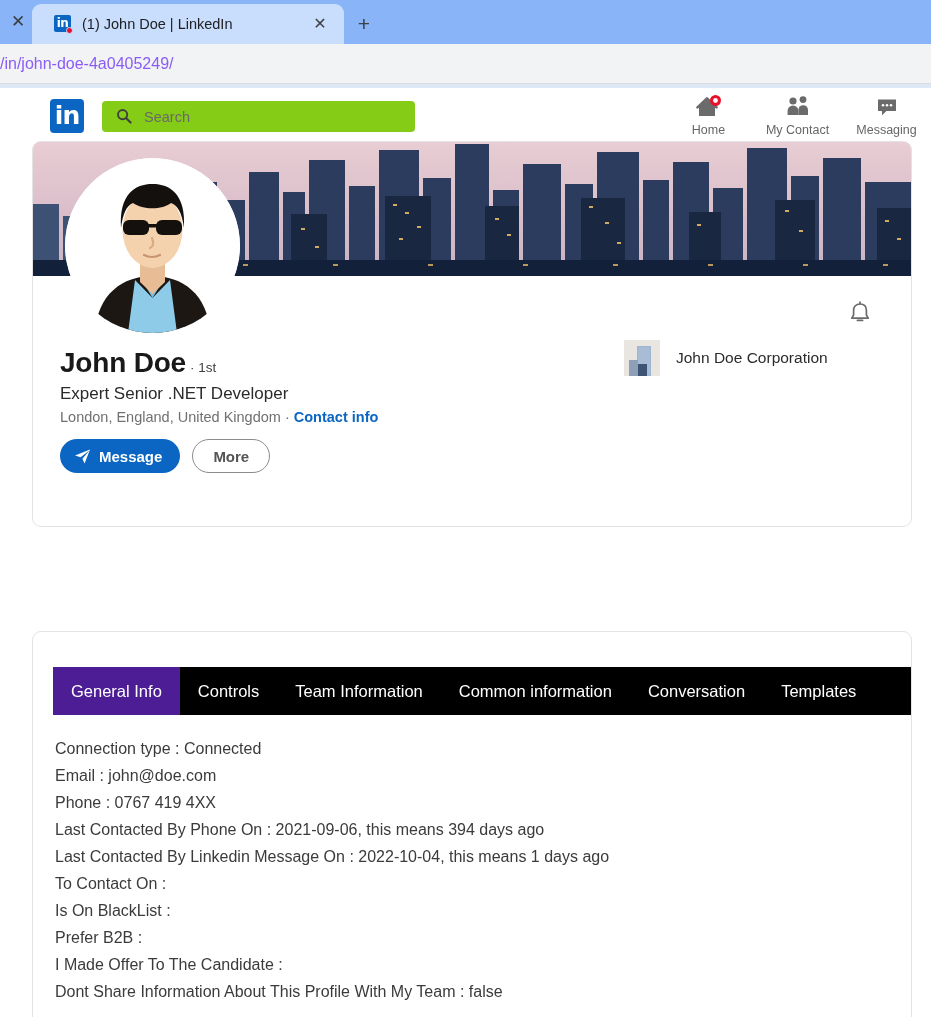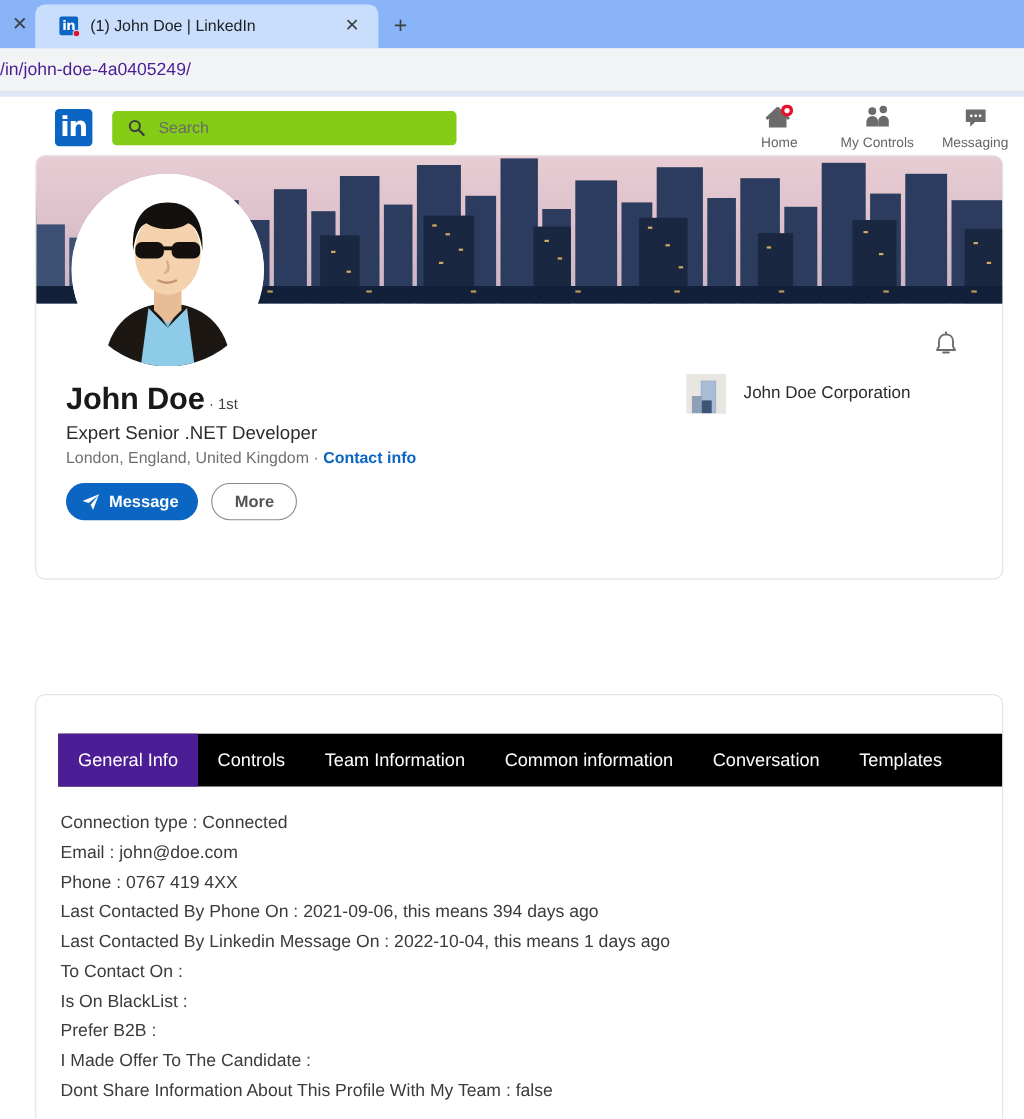--- a/index.html
+++ b/index.html
@@ -69,21 +69,21 @@
 
   .browser-urlbar {
     position: absolute; left: 0; top: 44px;
     width: 931px; height: 40px;
     background: #f1f3f4;
     border-bottom: 1px solid #dadce0;
   }
   .url-text {
     position: absolute; left: 0px; top: 0; height: 40px;
     line-height: 40px;
-    font-size: 16px; color: #4c1d95;
+    font-size: 16px; color: #8b5cf6;
     white-space: nowrap;
   }
   .browser-underline {
     position: absolute; left: 0; top: 84px;
     width: 931px; height: 4px;
     background: #dde7f5;
   }
 
   
   .page {
@@ -329,21 +329,21 @@
 
       <div class="nav-item">
         <div class="nav-ico">
           <svg width="26" height="24" viewBox="0 0 26 24">
             <circle cx="8" cy="6" r="3.6" fill="#6b6b6b"></circle>
             <path d="M2.6 20 v-4.2 a5.4 5.4 0 0 1 10.8 0 V20 Z" fill="#6b6b6b"></path>
             <circle cx="18" cy="4.6" r="3.4" fill="#6b6b6b"></circle>
             <path d="M13.4 20 v-5 a4.8 4.8 0 0 1 9.6 0 V20 Z" fill="#6b6b6b"></path>
           </svg>
         </div>
-        <div class="nav-label">My Controls</div>
+        <div class="nav-label">My Contact</div>
       </div>
 
 
       <div class="nav-item">
         <div class="nav-ico">
           <svg width="24" height="22" viewBox="0 0 24 22">
             <path d="M3 3.6 h18 v11.4 h-9.6 L7 19.2 V15 H3 Z" fill="#6b6b6b"></path>
             <circle cx="8" cy="9.3" r="1.25" fill="#ffffff"></circle>
             <circle cx="12" cy="9.3" r="1.25" fill="#ffffff"></circle>
             <circle cx="16" cy="9.3" r="1.25" fill="#ffffff"></circle>

